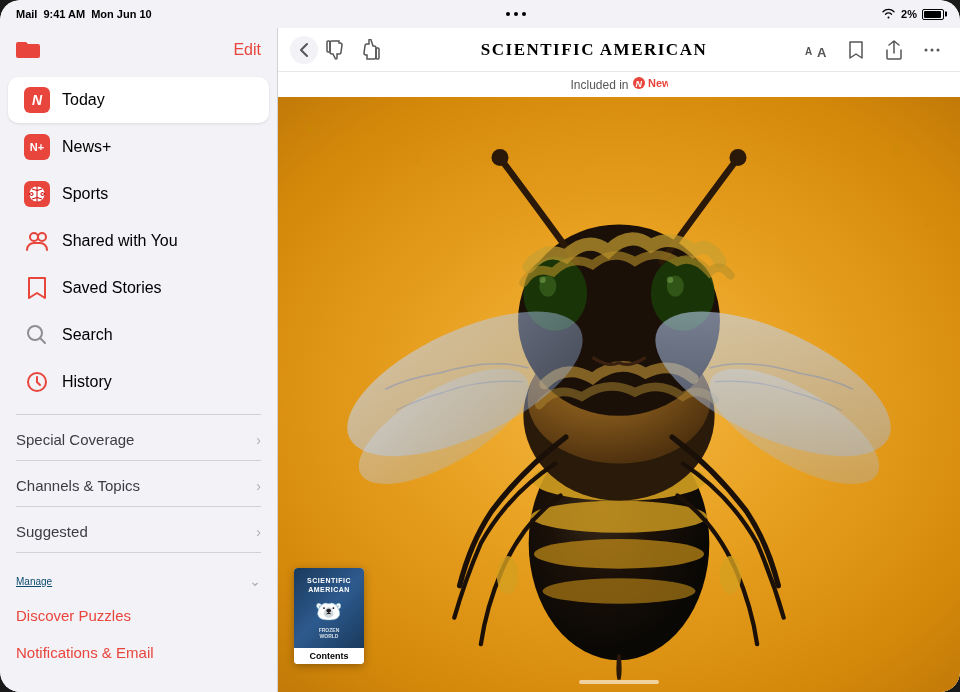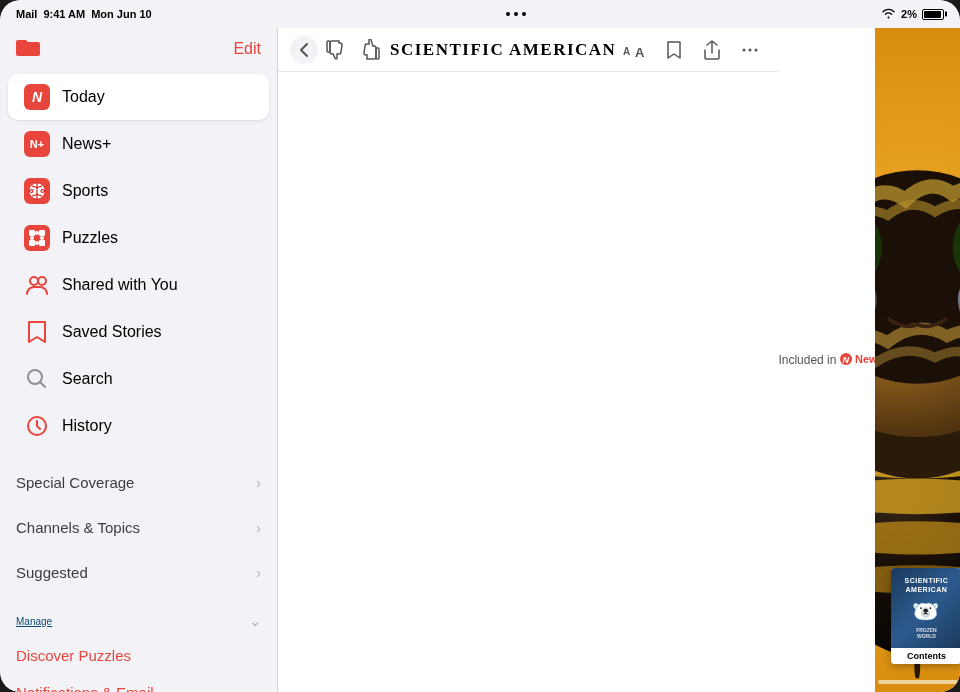--- a/index.html
+++ b/index.html
@@ -261,21 +261,21 @@
     .manage-link-label {
       font-size: 15px;
       color: #e8453c;
       font-weight: 400;
     }
 
     
     .content-area {
       flex: 1;
       display: flex;
-      flex-direction: row;
+      flex-direction: column;
       background: #fff;
       overflow: hidden;
     }
 
     
     .article-toolbar {
       height: 44px;
       background: #fff;
       display: flex;
       align-items: center;
@@ -496,36 +496,20 @@
               <path d="M8 8 Q13 11 18 8" stroke="#c00" stroke-width="1" fill="none"></path>
               <path d="M8 18 Q13 15 18 18" stroke="#c00" stroke-width="1" fill="none"></path>
               <path d="M5 13 Q9 10 9 13 Q9 16 5 13" stroke="#c00" stroke-width="1" fill="none"></path>
               <path d="M21 13 Q17 10 17 13 Q17 16 21 13" stroke="#c00" stroke-width="1" fill="none"></path>
               <line x1="13" y1="5" x2="13" y2="21" stroke="#c00" stroke-width="1"></line>
             </svg>
           </div>
           <span class="nav-label">Sports</span>
         </div>
 
-        <div class="nav-item">
-          <div class="nav-icon">
-            <svg width="26" height="26" viewBox="0 0 26 26">
-              <rect width="26" height="26" rx="6" fill="#e8453c"></rect>
-              <rect x="5" y="5" width="6" height="6" rx="1" fill="white"></rect>
-              <rect x="15" y="5" width="6" height="6" rx="1" fill="white"></rect>
-              <rect x="5" y="15" width="6" height="6" rx="1" fill="white"></rect>
-              <rect x="15" y="15" width="6" height="6" rx="1" fill="white"></rect>
-              <circle cx="13" cy="8" r="2" fill="white"></circle>
-              <circle cx="13" cy="18" r="2" fill="white"></circle>
-              <circle cx="8" cy="13" r="2" fill="white"></circle>
-              <circle cx="18" cy="13" r="2" fill="white"></circle>
-            </svg>
-          </div>
-          <span class="nav-label">Puzzles</span>
-        </div>
 
         <div class="nav-item">
           <div class="nav-icon">
             <svg width="24" height="22" viewBox="0 0 24 22" fill="none">
               <circle cx="9" cy="7" r="4" stroke="#e8453c" stroke-width="2"></circle>
               <circle cx="17" cy="7" r="4" stroke="#e8453c" stroke-width="2"></circle>
               <path d="M2 20c0-4 3-7 7-7h6c4 0 7 3 7 7" stroke="#e8453c" stroke-width="2" stroke-linecap="round"></path>
             </svg>
           </div>
           <span class="nav-label">Shared with You</span>

